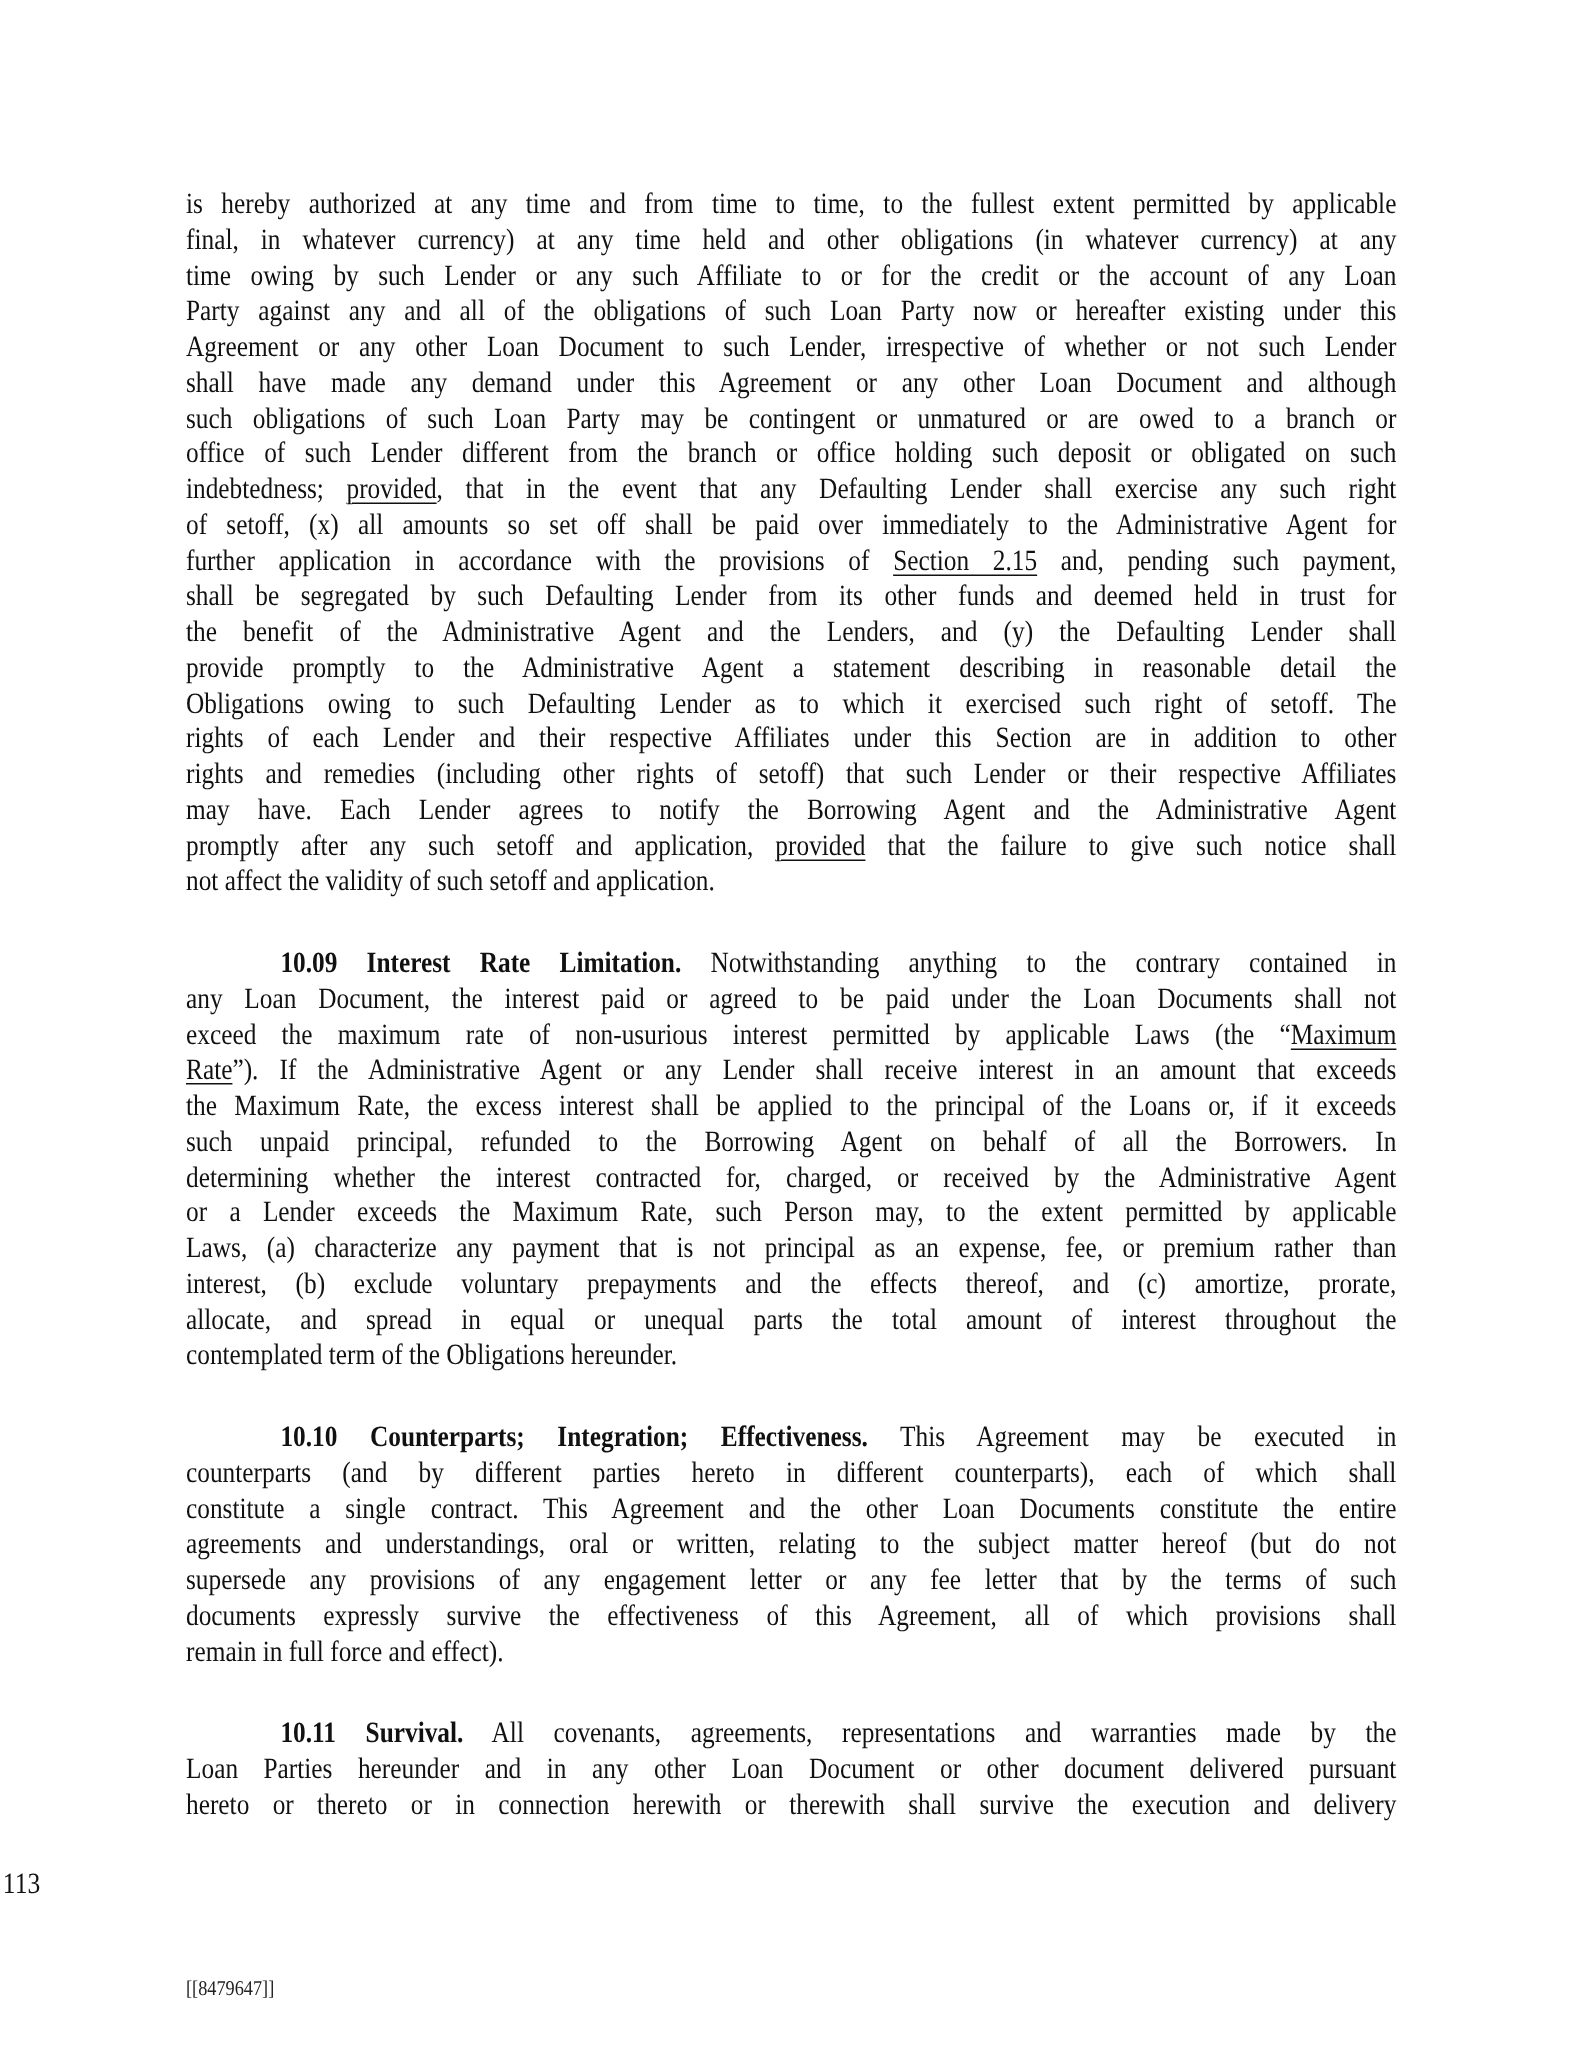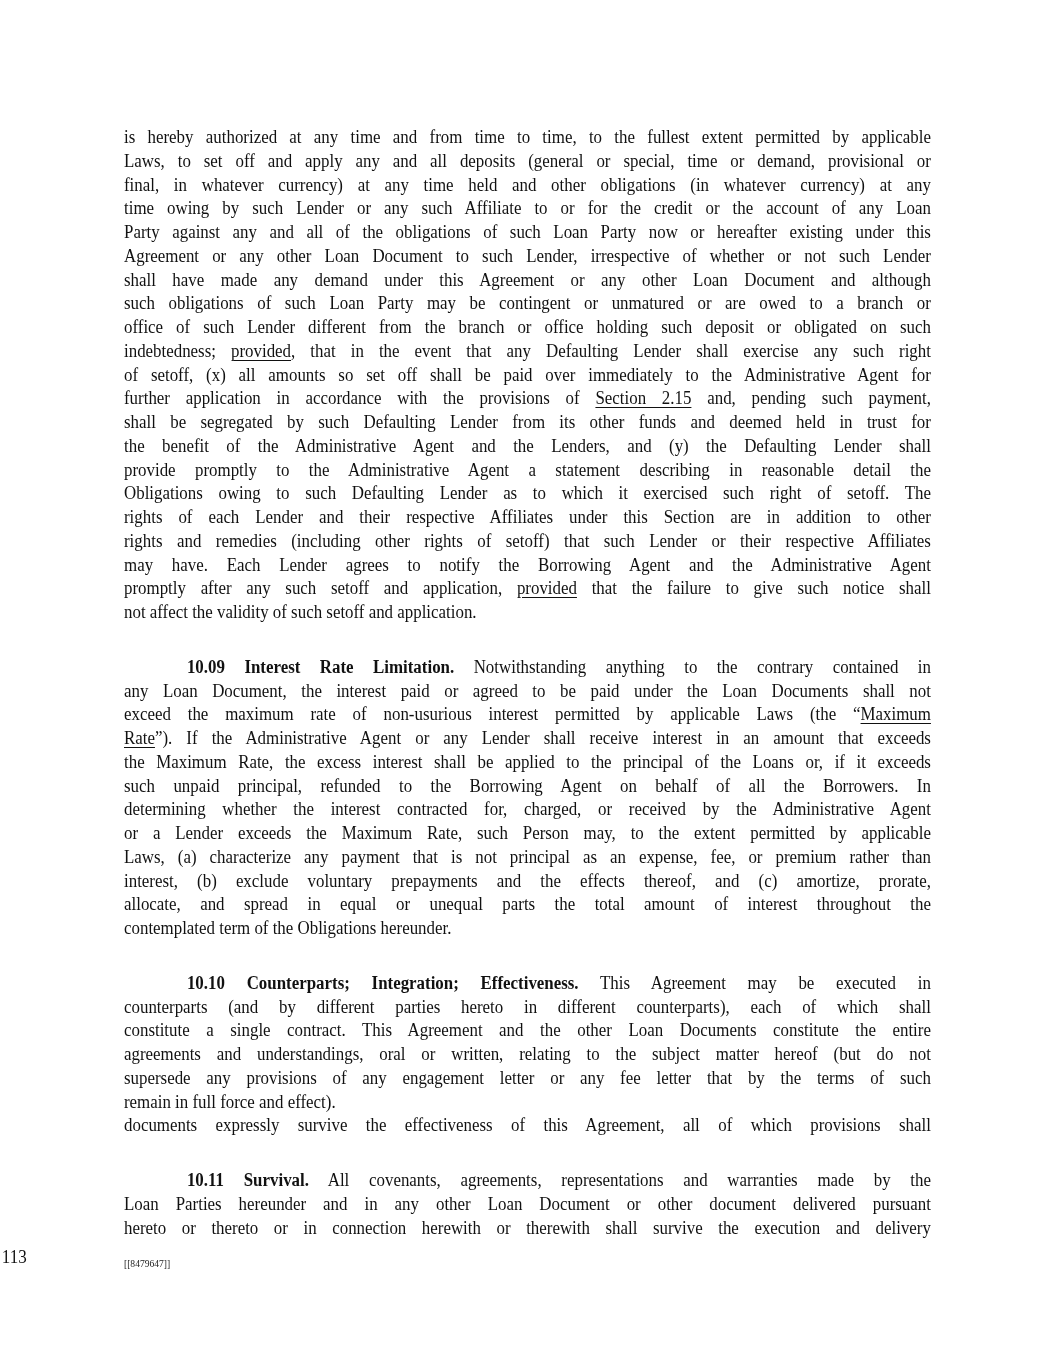--- a/index.html
+++ b/index.html
@@ -82,44 +82,41 @@
       font-size: 19.6px;
       line-height: 24px;
     }
     .page-number span {
       display: inline-block;
       transform: scaleX(0.87);
     }
     .doc-id {
       position: absolute;
       left: 124px;
-      top: 1256px;
-      font-size: 11px;
+      top: 1320px;
+      font-size: 14px;
       line-height: 14px;
       color: #222222;
     }
     .doc-id span {
       display: inline-block;
       transform: scaleX(0.87);
       transform-origin: left center;
     }
   </style>
 </head>
 <body>
 
 <div class="page">
   <div class="body-text">
     <p class="para">
         <span class="line">
           <span class="squeeze"><span>is hereby authorized at any time and from time to time, to the fullest extent permitted by applicable</span></span>
         </span>
         <span class="line">
-          <span class="squeeze"><span>Laws, to set off and apply any and all deposits (general or special, time or demand, provisional or</span></span>
-        </span>
-        <span class="line">
           <span class="squeeze"><span>final, in whatever currency) at any time held and other obligations (in whatever currency) at any</span></span>
         </span>
         <span class="line">
           <span class="squeeze"><span>time owing by such Lender or any such Affiliate to or for the credit or the account of any Loan</span></span>
         </span>
         <span class="line">
           <span class="squeeze"><span>Party against any and all of the obligations of such Loan Party now or hereafter existing under this</span></span>
         </span>
         <span class="line">
           <span class="squeeze"><span>Agreement or any other Loan Document to such Lender, irrespective of whether or not such Lender</span></span>
@@ -217,25 +214,25 @@
         </span>
         <span class="line">
           <span class="squeeze"><span>constitute a single contract.  This Agreement and the other Loan Documents constitute the entire</span></span>
         </span>
         <span class="line">
           <span class="squeeze"><span>agreements and understandings, oral or written, relating to the subject matter hereof (but do not</span></span>
         </span>
         <span class="line">
           <span class="squeeze"><span>supersede any provisions of any engagement letter or any fee letter that by the terms of such</span></span>
         </span>
+        <span class="line">
+          <span class="squeeze"><span>documents expressly survive the effectiveness of this Agreement, all of which provisions shall</span></span>
+        </span>
         <span class="line last">
           <span class="squeeze"><span>remain in full force and effect).</span></span>
-        </span>
-        <span class="line">
-          <span class="squeeze"><span>documents expressly survive the effectiveness of this Agreement, all of which provisions shall</span></span>
         </span>
       </p>
     <p class="para">
         <span class="line indent">
           <span class="squeeze"><span class="b">10.11   Survival.</span><span>  All covenants, agreements, representations and warranties made by the</span></span>
         </span>
         <span class="line">
           <span class="squeeze"><span>Loan Parties hereunder and in any other Loan Document or other document delivered pursuant</span></span>
         </span>
         <span class="line">

